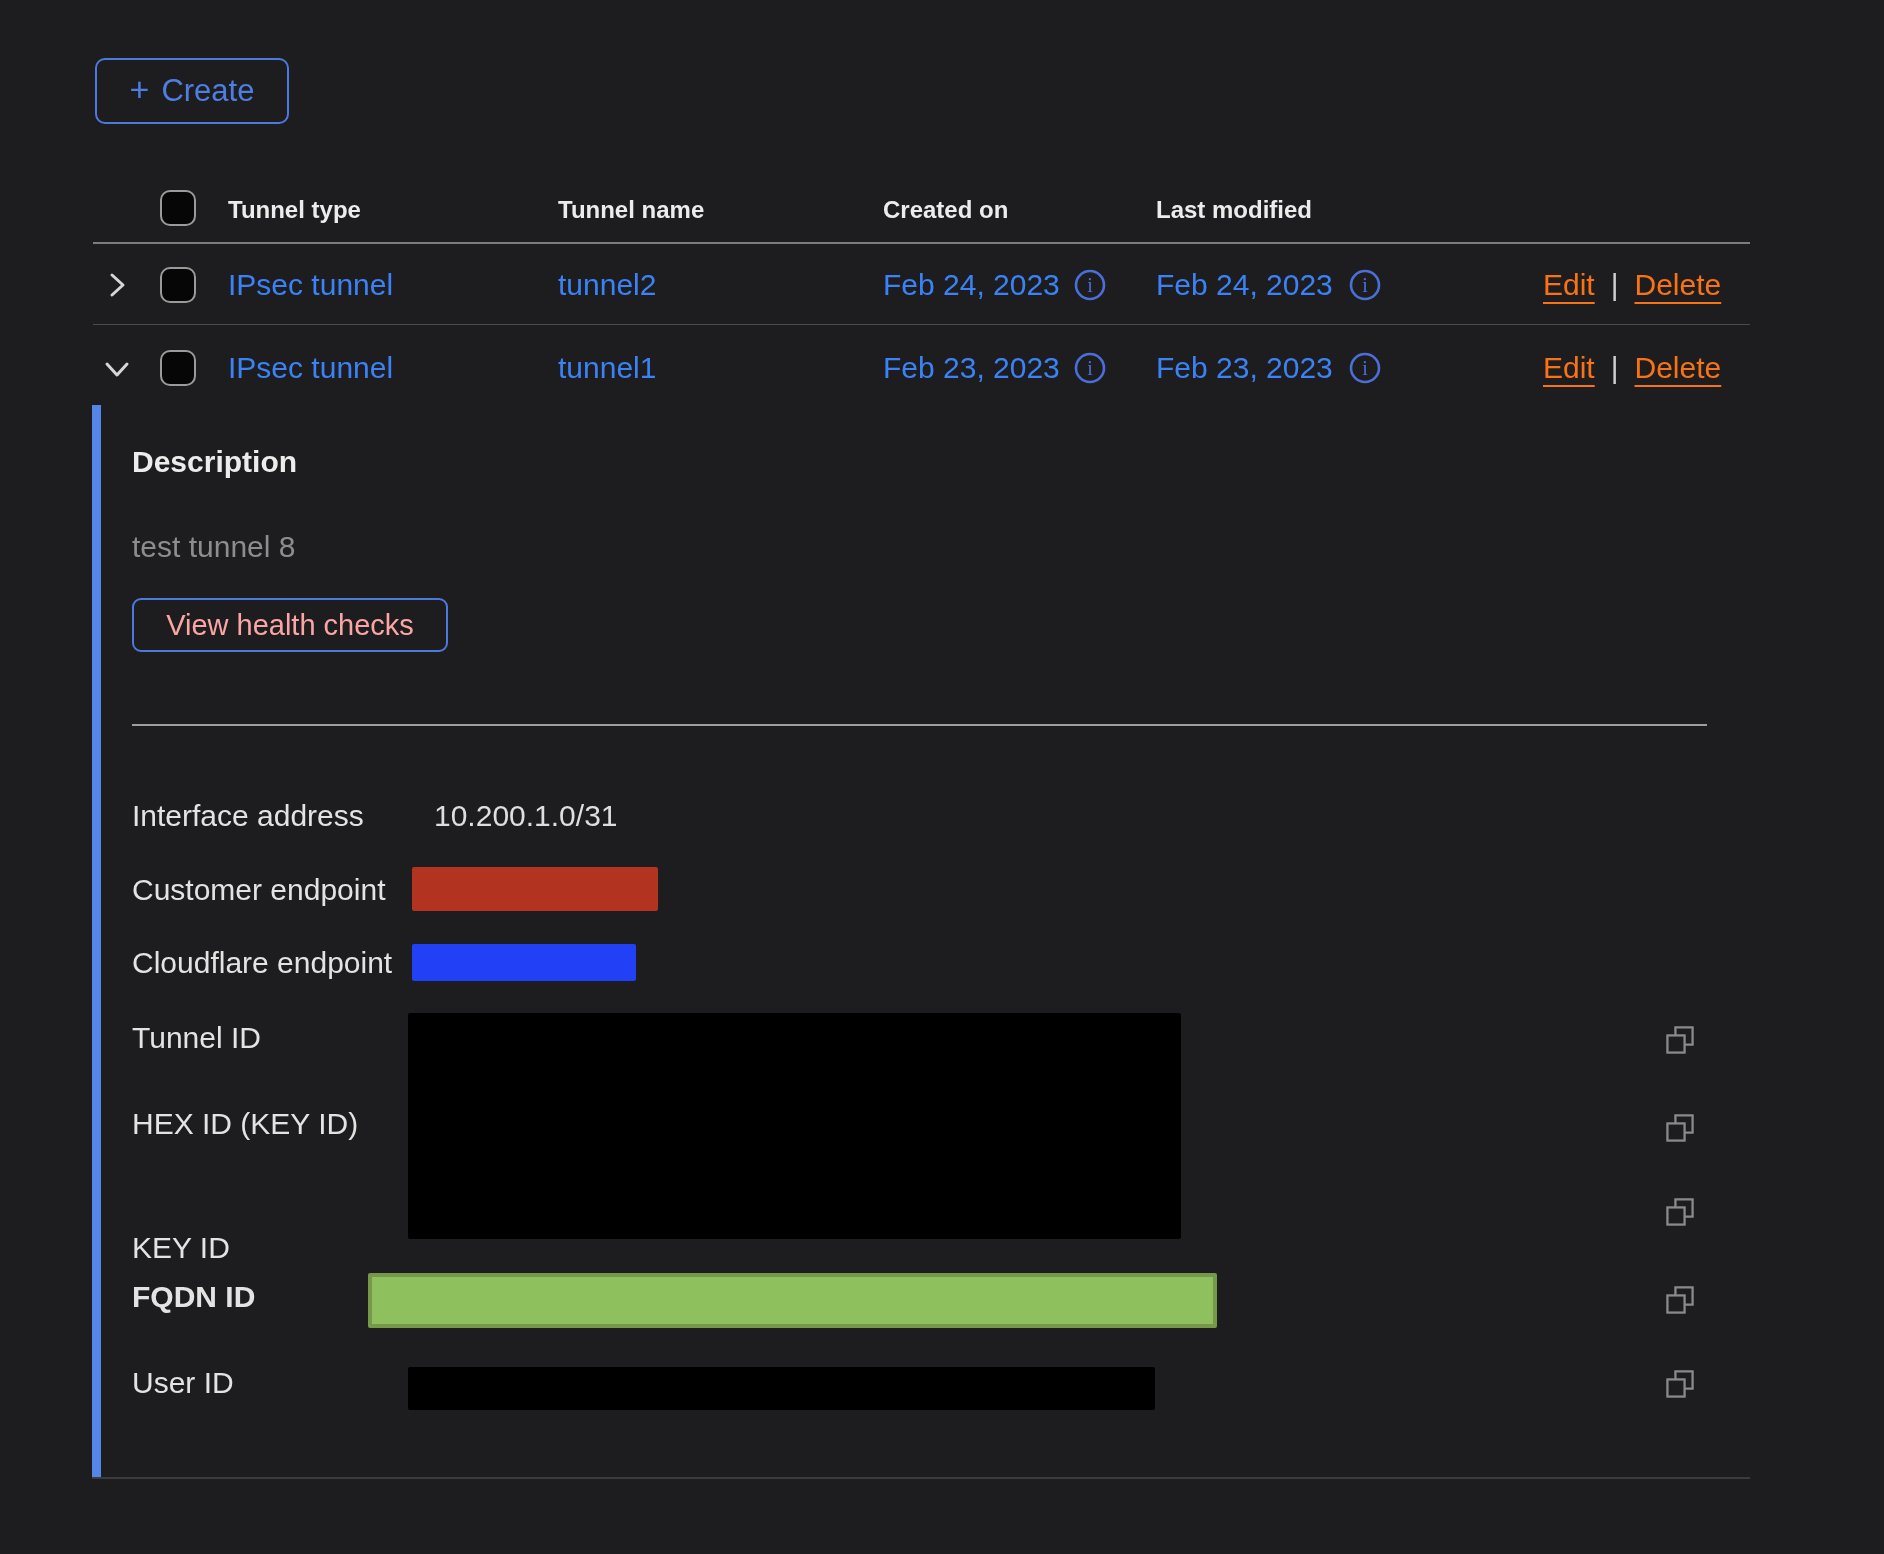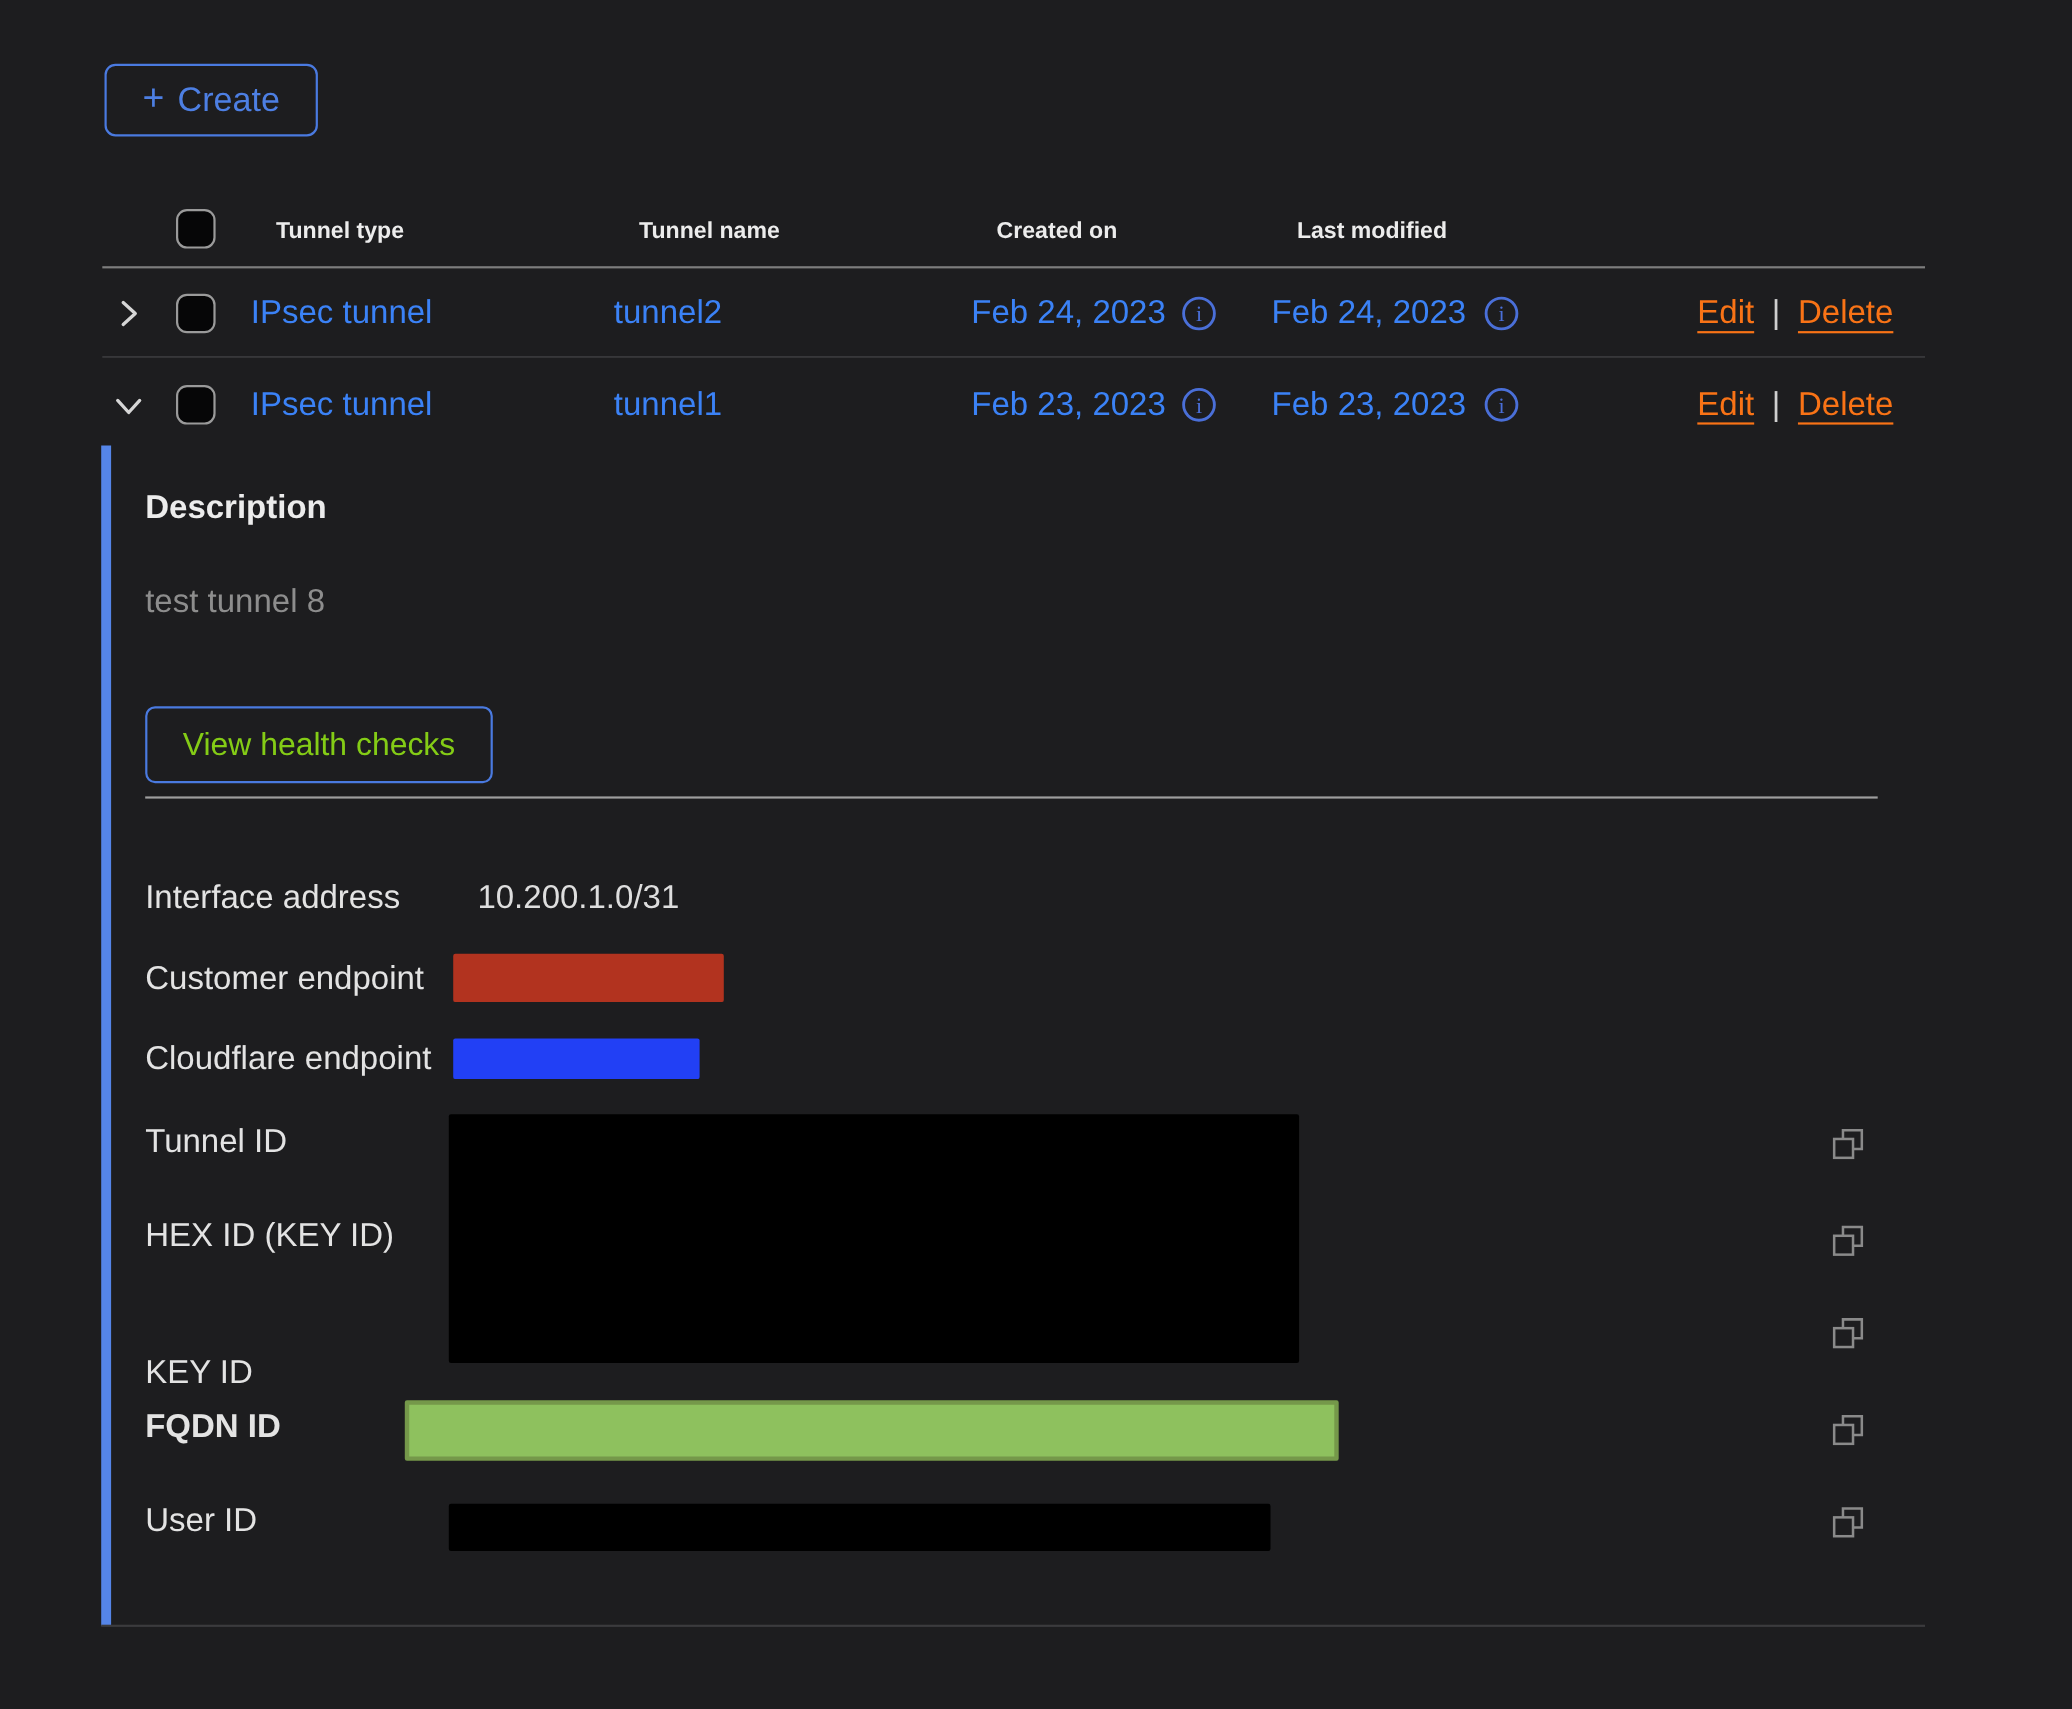--- a/index.html
+++ b/index.html
@@ -8,21 +8,21 @@
   .app { position:relative; width:1884px; height:1554px; background:#1d1d1f; color:#e4e4e4; }
 
   
   .create-btn { position:absolute; left:95px; top:58px; width:194px; height:66px;
     background:transparent; border:2px solid #4a7ae0; border-radius:10px;
     color:#4d7fe3; font-size:31px; font-family:"Liberation Sans",sans-serif;
     display:flex; align-items:center; justify-content:center; gap:12px; cursor:pointer; }
   .create-btn .plus { font-size:34px; font-weight:400; line-height:1; transform:translateY(-2px); }
 
   
-  .hcell { position:absolute; font-size:21px; font-weight:700; color:#ececec; line-height:36px;margin-left:23px; }
+  .hcell { position:absolute; font-size:24px; font-weight:700; color:#ececec; line-height:36px; }
   .cell  { position:absolute; font-size:30px; font-weight:400; color:#3b82f6; line-height:36px; }
 
   .divider { position:absolute; height:2px; background:#7d7d7d; }
   .rowline { position:absolute; height:1px; background:#4a4a4c; }
 
   .checkbox { position:absolute; width:36px; height:36px; border:2px solid #9a9a9a;
     border-radius:10px; background:#060607; cursor:pointer; }
 
   .chev { position:absolute; width:26px; height:26px; cursor:pointer; }
 
@@ -34,23 +34,23 @@
     text-decoration-thickness:2px; cursor:pointer; }
   .pipe { color:#cfcfcf; }
 
   
   .blue-bar { position:absolute; left:92px; top:405px; width:9px; height:1073px; background:#5585e8; }
   .panel-bottom { position:absolute; left:92px; top:1477px; width:1658px; height:2px; background:#3b3b3d; }
 
   .desc-title { position:absolute; left:132px; top:445px; font-size:30px; font-weight:600; color:#ececec; }
   .desc-value { position:absolute; left:132px; top:530px; font-size:30px; color:#8d8d8d; }
 
-  .health-btn { position:absolute; left:132px; top:598px; width:316px; height:70px;
+  .health-btn { position:absolute; left:132px; top:598px; width:316px; height:54px;
     background:transparent; border:2px solid #4a7ae0; border-radius:9px;
-    color:#84cc16; font-size:29px; font-family:"Liberation Sans",sans-serif; cursor:pointer;margin-top:44px; }
+    color:#fca5a5; font-size:29px; font-family:"Liberation Sans",sans-serif; cursor:pointer; }
 
   .panel-divider { position:absolute; left:132px; top:724px; width:1575px; height:2px; background:#9e9e9e; }
 
   .flabel { position:absolute; left:132px; font-size:30px; color:#e3e3e3; line-height:36px; }
   .fvalue { position:absolute; font-size:30px; color:#dedede; line-height:36px; }
 
   .redact { position:absolute; border-radius:2px; }
 
   .copy-btn { position:absolute; left:1664px; width:32px; height:32px; background:transparent;
     border:none; padding:0; cursor:pointer; }

